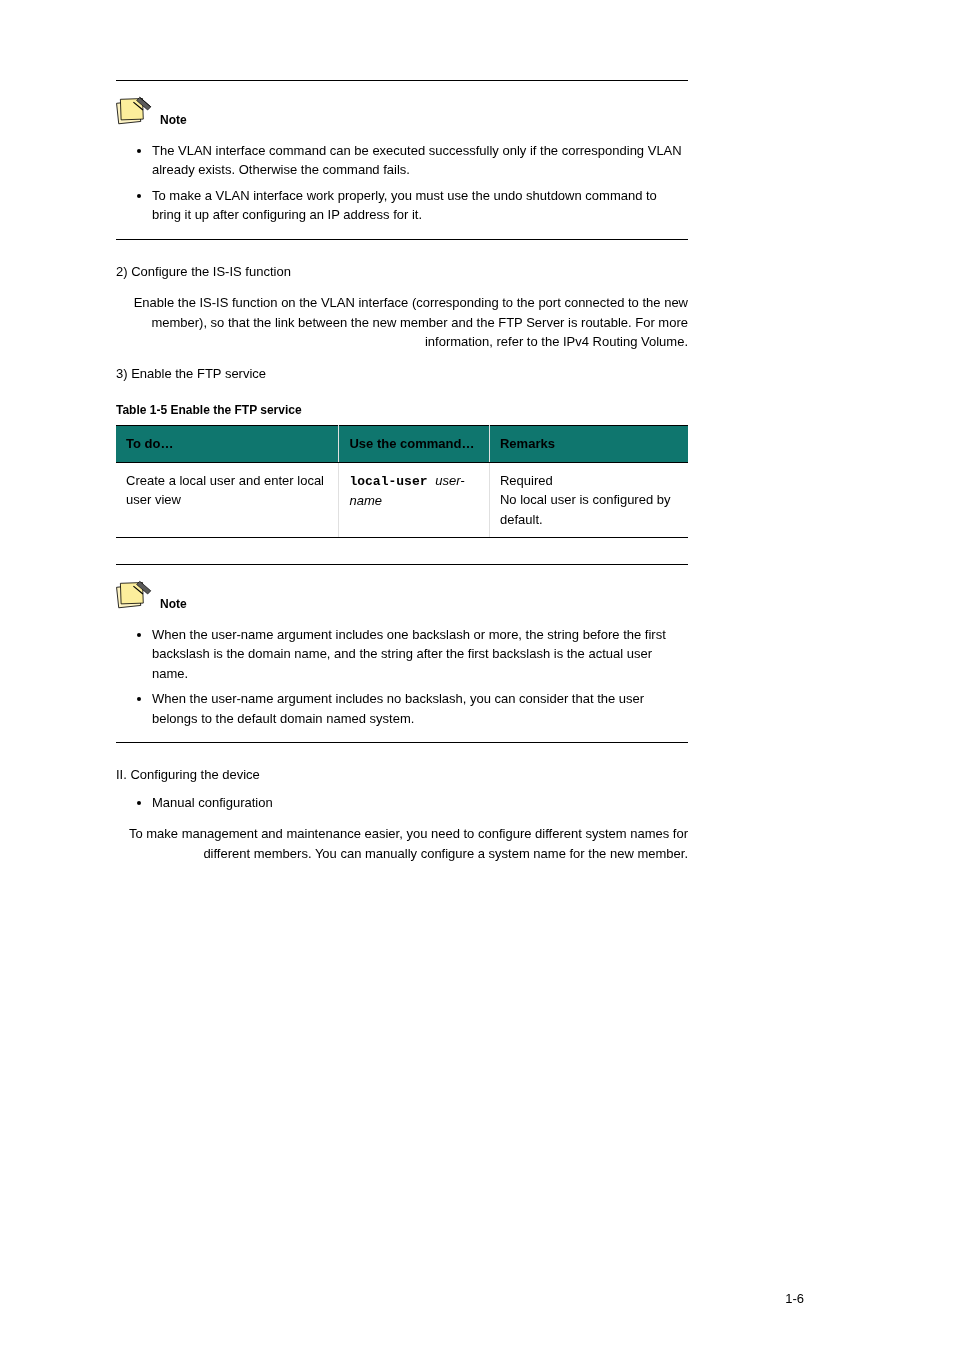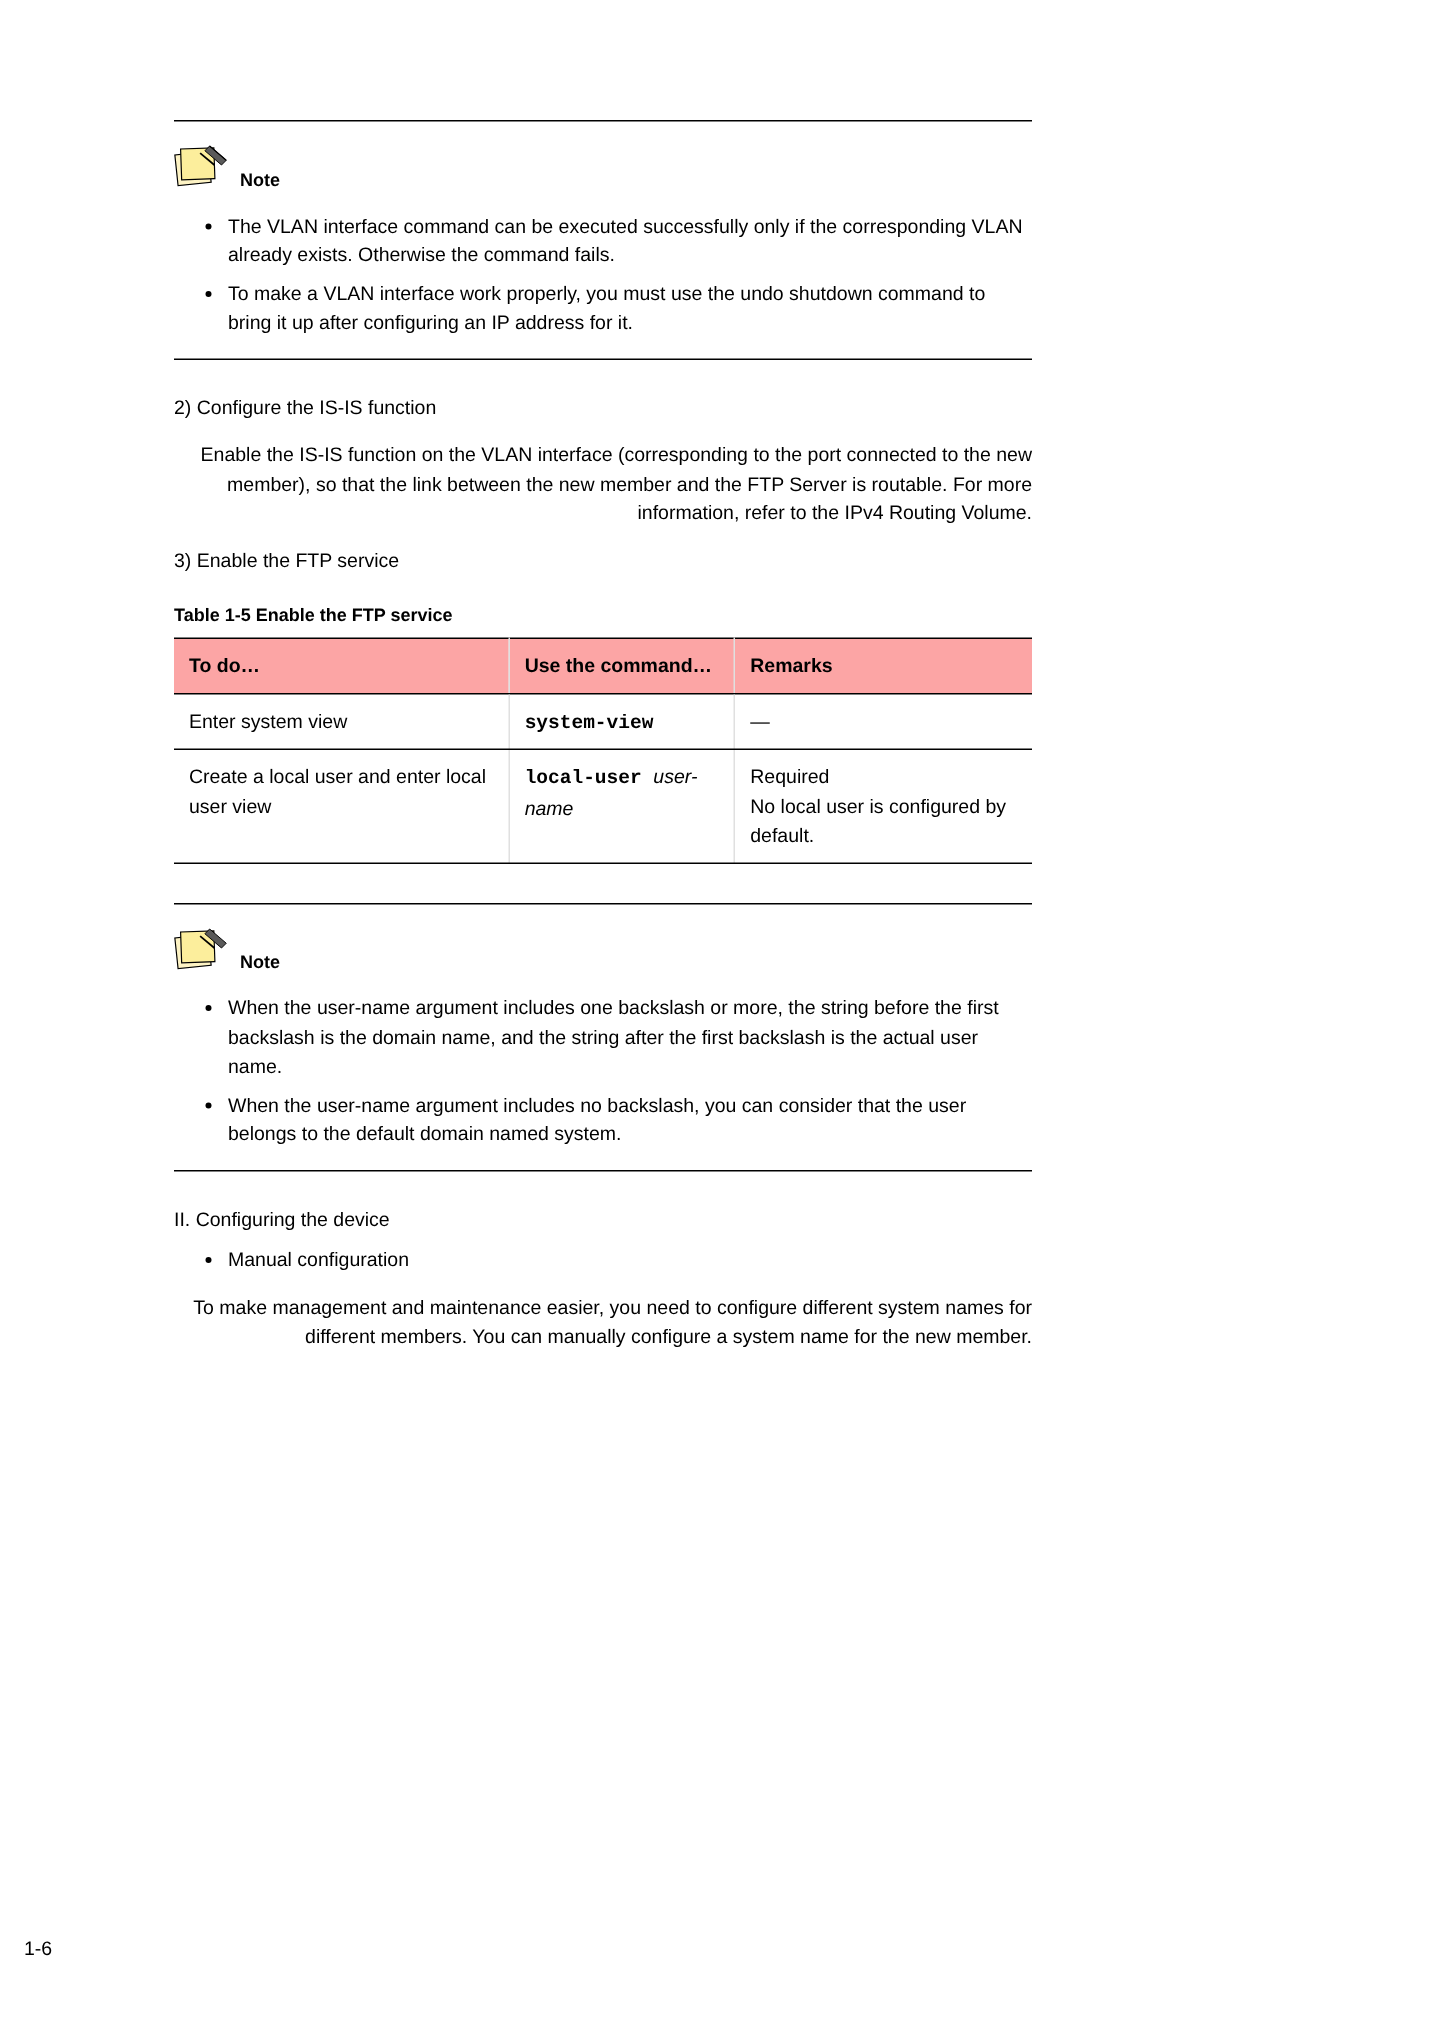--- a/index.html
+++ b/index.html
@@ -16,21 +16,21 @@
     min-height: 1350px;
     box-sizing: border-box;
     padding: 70px 116px 50px 116px;
     position: relative;
   }
   .page-number {
     position: absolute;
     bottom: 42px;
     left: 16px;
     right: 0;
-    text-align: left;
+    text-align: right;
     font-size: 13px;
   }
   
   .note-box {
     border-top: 1px solid #000;
     border-bottom: 1px solid #000;
     margin: 10px 0 22px 0;
     padding: 12px 0 14px 0;
   }
   .note-header {
@@ -84,21 +84,21 @@
   table.config-table td {
     border-top: 1px solid #000;
     border-bottom: 1px solid #000;
     border-left: none;
     border-right: none;
     padding: 8px 10px;
     text-align: left;
     vertical-align: top;
   }
   table.config-table th {
-    background: #fca5a5;
+    background: #0f766e;
   }
   table.config-table tr:last-child td {
     border-bottom: 1px solid #000;
   }
   
   
   table.config-table th:not(:last-child),
   table.config-table td:not(:last-child) {
     border-right: 1px solid #e0e0e0;
   }
@@ -148,25 +148,20 @@
   <table class="config-table">
     <thead>
       <tr>
         <th>To do…</th>
         <th>Use the command…</th>
         <th>Remarks</th>
       </tr>
     </thead>
     <tbody>
       <tr>
-        <td>Enter system view</td>
-        <td><span class="mono">system-view</span></td>
-        <td>—</td>
-      </tr>
-      <tr>
         <td>Create a local user and enter local user view</td>
         <td><span class="mono">local-user </span><em>user-name</em></td>
         <td style="white-space:pre-line;">Required
 No local user is configured by default.</td>
       </tr>
     </tbody>
   </table>
 
   <div class="note-box" style="margin-top:26px;">
     <div class="note-header">

